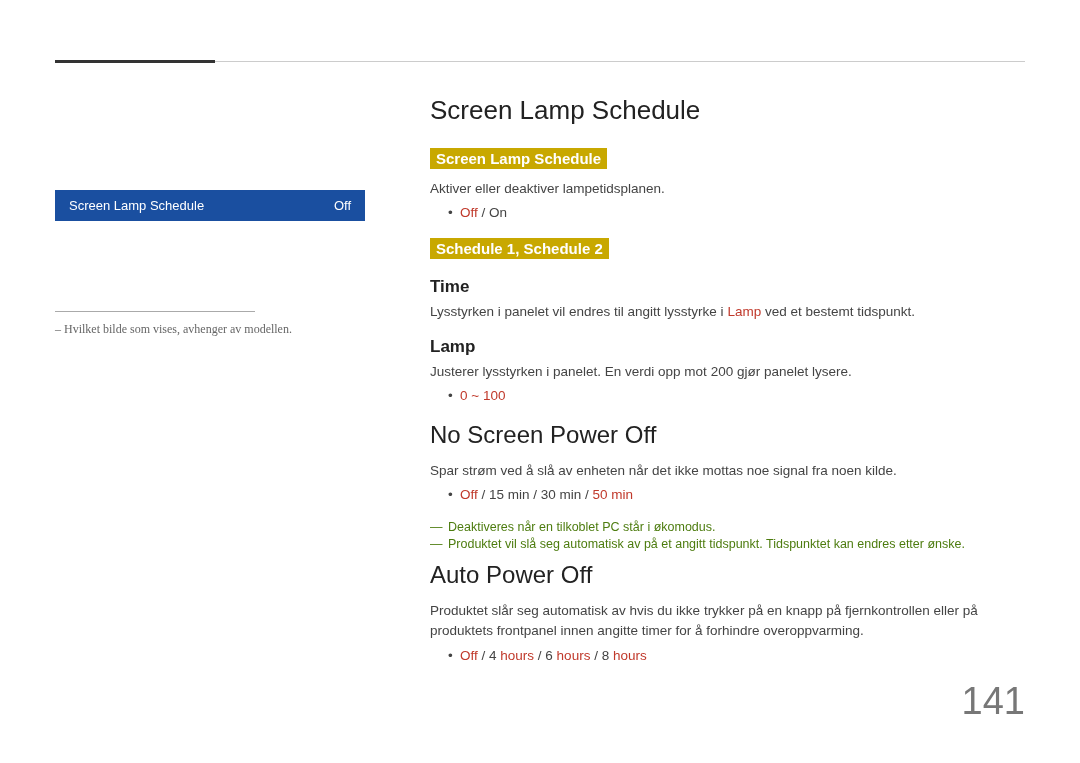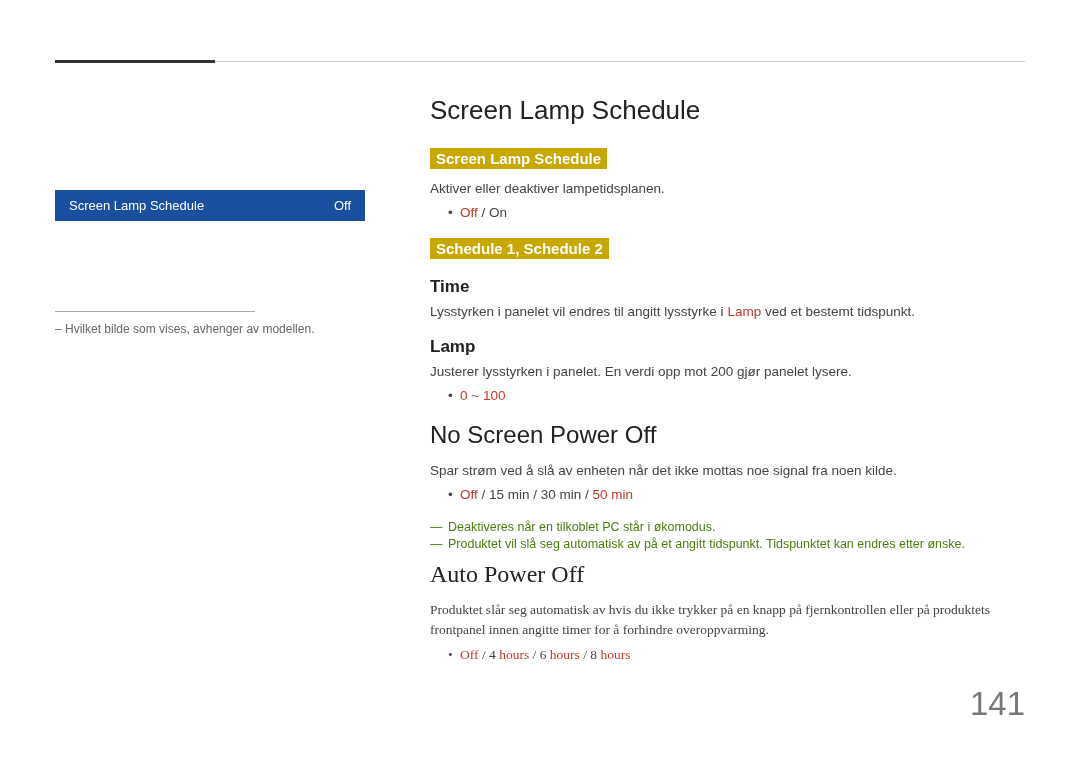--- a/index.html
+++ b/index.html
@@ -67,20 +67,21 @@
       margin-top: 90px;
       border: none;
       border-top: 1px solid #aaa;
       width: 200px;
     }
 
     .left-note {
       margin-top: 10px;
       font-size: 12px;
       color: #666;
+      font-family: Liberation Serif, serif;
     }
 
     .main-content {
       position: absolute;
       top: 95px;
       left: 430px;
       right: 55px;
     }
 
     .section-title {
@@ -159,21 +160,21 @@
     .note-dash::before {
       content: "—";
       position: absolute;
       left: 0;
     }
 
     .page-number {
       position: absolute;
       bottom: 40px;
       right: 55px;
-      font-size: 33px;
+      font-size: 38px;
       font-weight: 300;
       color: #777;
     }
 
     .schedule-sections {
       margin-bottom: 10px;
     }
 
     .schedule-block {
       margin-bottom: 14px;
@@ -239,21 +240,21 @@
       <li>
         <span class="link-red">Off</span>
         <span> / 15 min / 30 min / </span>
         <span class="link-red">50 min</span>
       </li>
     </ul>
     <p class="note-dash">Deaktiveres når en tilkoblet PC står i økomodus.</p>
     <p class="note-dash">Produktet vil slå seg automatisk av på et angitt tidspunkt. Tidspunktet kan endres etter ønske.</p>
   </div>
 
-  <div style=" font-family: Liberation Serif, serif;">
+  <div style="">
     <h2 class="big-section-title">Auto Power Off</h2>
     <p class="description">Produktet slår seg automatisk av hvis du ikke trykker på en knapp på fjernkontrollen eller på produktets frontpanel innen angitte timer for å forhindre overoppvarming.</p>
     <ul class="bullet-list">
       <li>
         <span class="link-red">Off</span>
         <span> / 4 </span>
         <span class="link-red">hours</span>
         <span> / 6 </span>
         <span class="link-red">hours</span>
         <span> / 8 </span>

